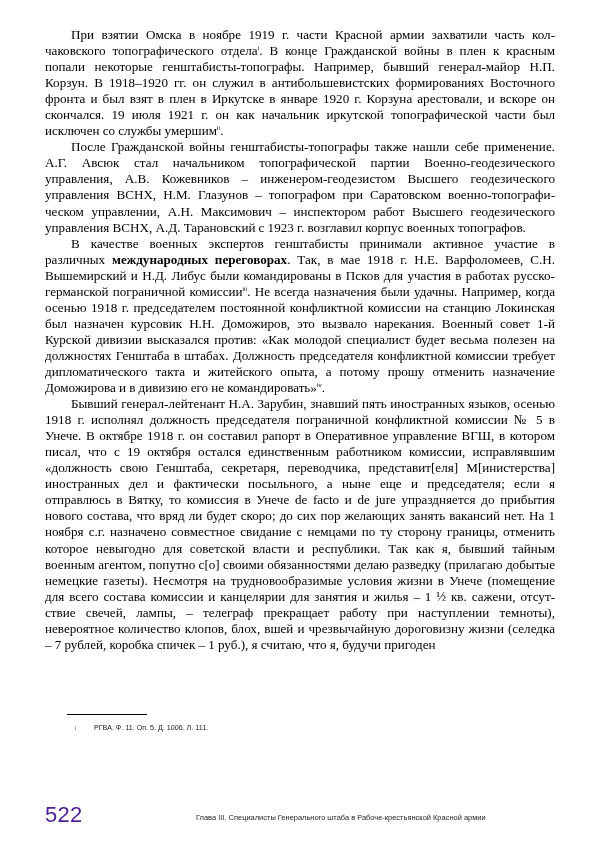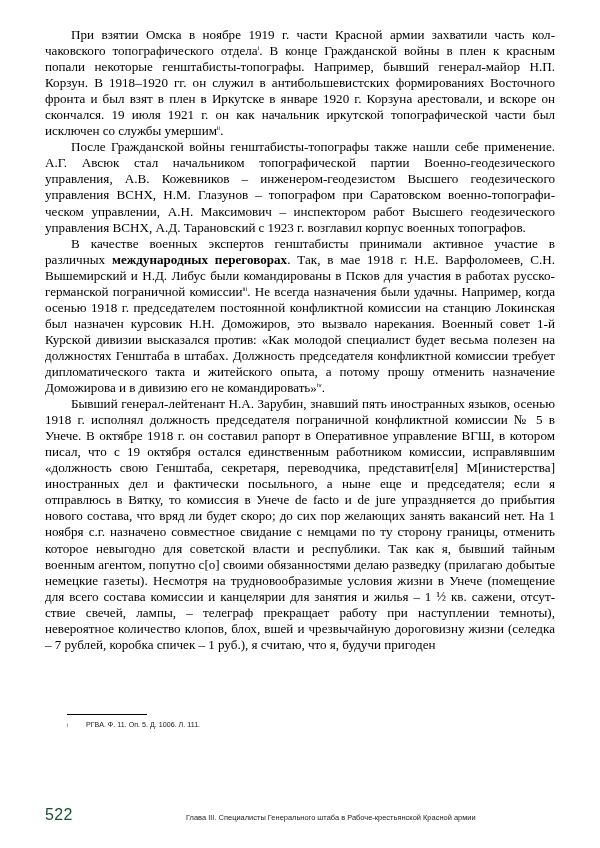--- a/index.html
+++ b/index.html
@@ -61,21 +61,21 @@
     top: 714px;
     width: 470px;
   }
   .fn-rule {
     width: 80px;
     height: 1px;
     background: #000000;
     margin: 0 0 5px 0;
   }
   .fn-list {
-    margin: 0;
+    margin: 8px;
     padding: 0;
     list-style: none;
   }
   .fn-item {
     position: relative;
     padding-left: 19px;
     font-family: "Liberation Sans", "DejaVu Sans", sans-serif;
     font-size: 7.1px;
     line-height: 11.3px;
     color: #1a1a1a;
@@ -91,28 +91,28 @@
     font-family: "Liberation Sans", "DejaVu Sans", sans-serif;
     color: #1a1a1a;
   }
 
   
   .folio {
     position: absolute;
     left: 45px;
     top: 803px;
     font-family: "Liberation Sans", "DejaVu Sans", sans-serif;
-    font-size: 16px;
+    font-size: 22px;
     line-height: 24px;
     letter-spacing: 0.3px;
-    color: #14532d;
+    color: #4c1d95;
   }
   .runhead {
     position: absolute;
-    left: 186px;
+    left: 196px;
     top: 812px;
     width: 370px;
     text-align: left;
     font-family: "Liberation Sans", "DejaVu Sans", sans-serif;
     font-size: 7.45px;
     line-height: 11px;
     letter-spacing: 0.01px;
     color: #1d1d1d;
     white-space: nowrap;
   }

